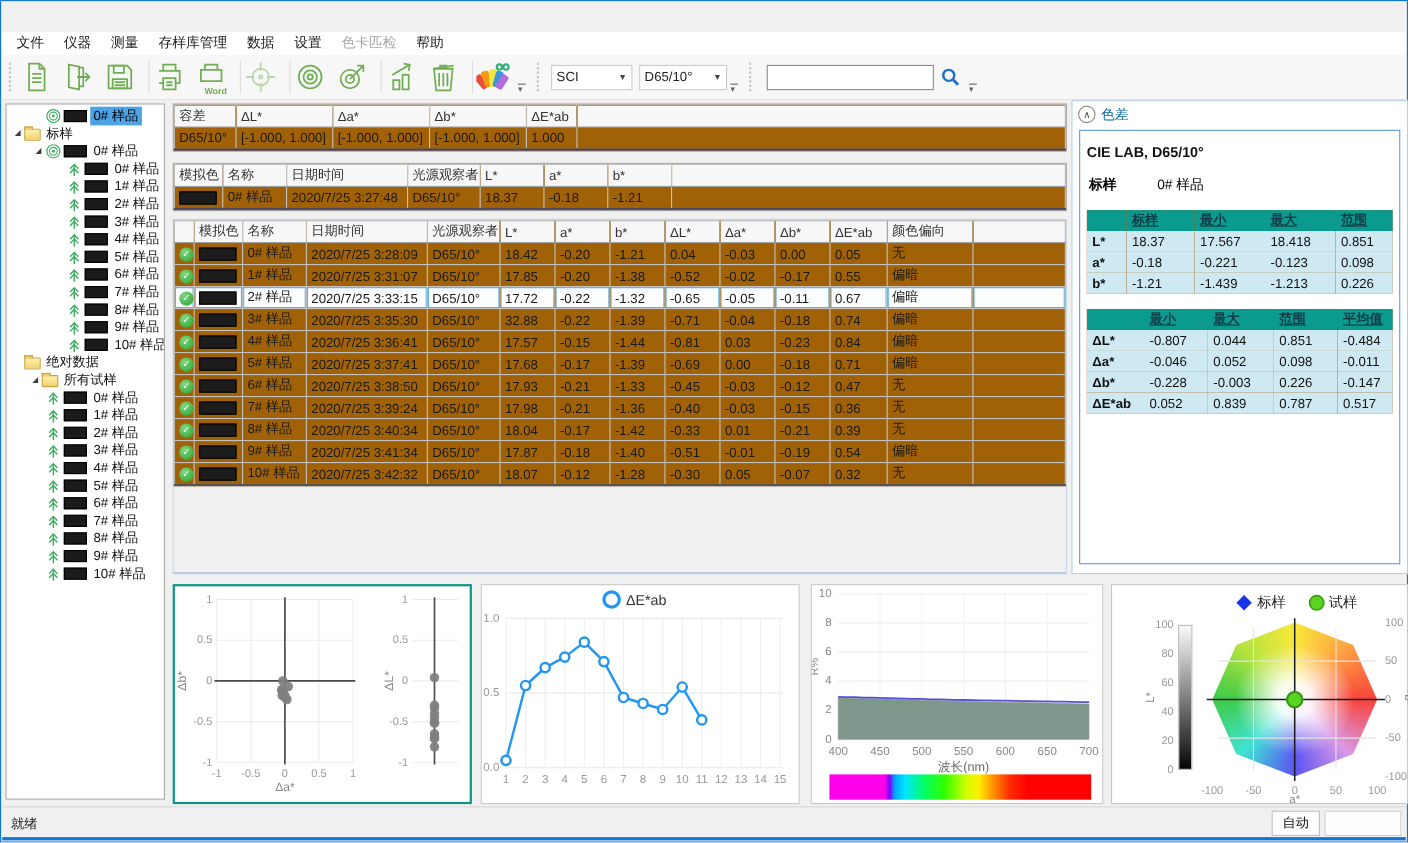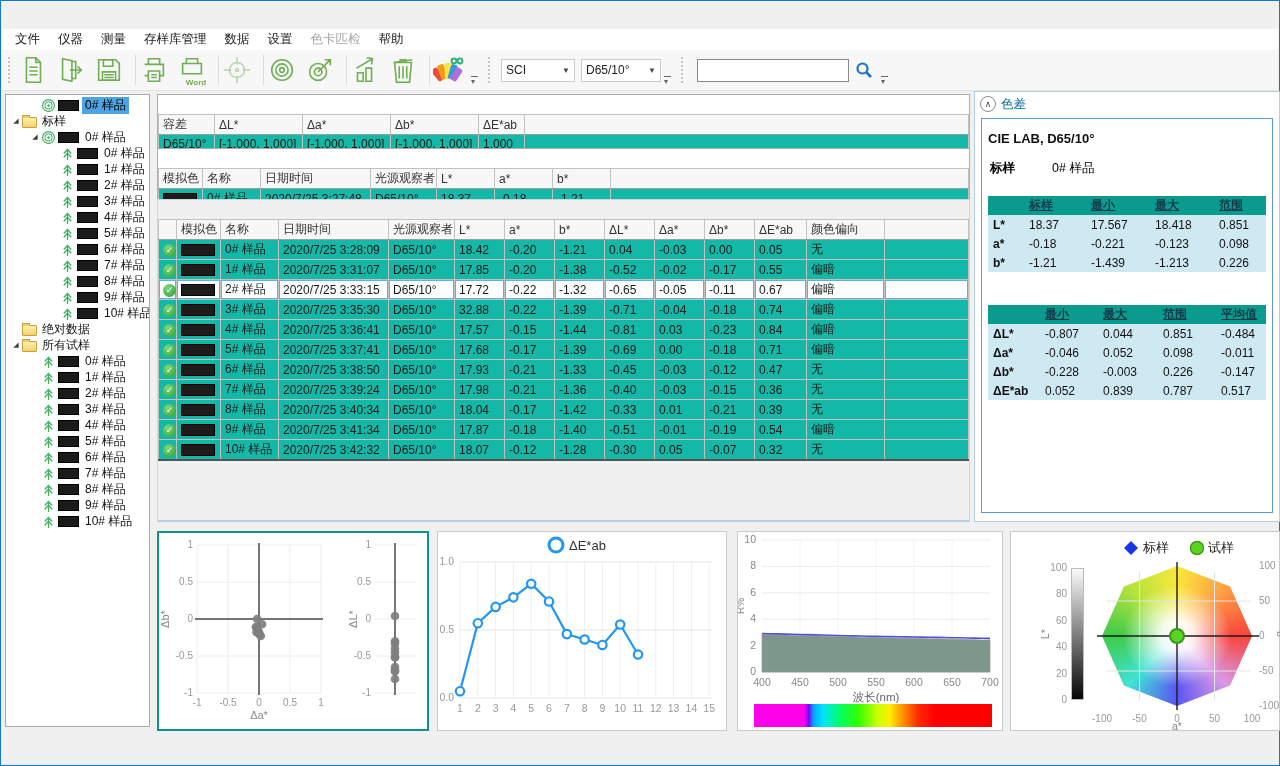--- a/index.html
+++ b/index.html
@@ -41,21 +41,21 @@
   .tree-row { height:16px; display:flex; align-items:center; font-size:12px; color:#111; white-space:nowrap; }
   .expander { width:12px; font-size:7px; color:#3c3c3c; text-align:center; flex:none; }
   .tree-ico { width:15px; height:15px; flex:none; margin-right:1px; }
   .folder { width:15px; height:11px; background:linear-gradient(#fdf0b0,#f2d06d); border:1px solid #c8a23c; border-radius:1px; position:relative; flex:none; margin:2px 2px 0 0; }
   .folder::before { content:""; position:absolute; left:-1px; top:-3px; width:6px; height:2px; background:#f2d06d; border:1px solid #c8a23c; border-bottom:none; }
   .swatch { width:21px; height:11px; background:#1b1b1b; border:1px solid #000; flex:none; margin:0 3px 0 1px; }
   .tree-label { padding:0 3px; }
   .tree-label.sel { background:#4da3e3; color:#000; }
 
   
-  table { border-collapse:collapse; table-layout:fixed; background:#14b8a6; width:100%;margin-top:19px; }
+  table { border-collapse:collapse; table-layout:fixed; background:#a16207; width:100%; }
   th,td { font-size:12px; font-weight:normal; text-align:left; padding:1px 4px; border:1px solid #c2c2c2; color:#1a1a1a; overflow:hidden; white-space:nowrap; height:20px; }
   th { background:#f7f7f7; border-bottom:1px solid #9f9f9f; color:#333; }
   .tbl-wrap { position:absolute; background:#fff; border:1px solid #adadad; }
   .tol-wrap { left:155px; top:3px; width:813px; }
   .std-wrap { left:155px; top:57px; width:813px; }
   .tol-wrap table { border-bottom:2px solid #4a4a66; }
   .std-wrap table { border-bottom:2px solid #4a4a66; }
   .sample-panel { position:absolute; left:155px; top:108px; width:813px; height:323px; background:#f0f0f0; border:1px solid #c9d8e4; border-bottom:2px solid #b7cfe0; }
   .sample-panel table { border-bottom:2px solid #555; }
   .sample-panel td { height:18px; }
@@ -370,21 +370,21 @@
             <path d="M3 12 L7 7.8 L11 12" stroke="#3fae62" stroke-width="1.4" fill="none"></path>
           </svg>
           <span class="swatch"></span>
           <span class="tree-label">10# 样品</span>
         </div>
         <div class="tree-row" style="padding-left: 4px;">
           <span class="expander"></span>
           <span class="folder"></span>
           <span class="tree-label">绝对数据</span>
         </div>
-        <div class="tree-row" style="padding-left: 4px;">
+        <div class="tree-row" style="padding-left: 20px;">
           <span class="expander">◢</span>
           <span class="folder"></span>
           <span class="tree-label">所有试样</span>
         </div>
         <div class="tree-row" style="padding-left: 23px;">
           <span class="expander"></span>
           <svg class="tree-ico" viewBox="0 0 14 16">
             <path d="M7 15 V4" stroke="#3fae62" stroke-width="1.4" fill="none"></path>
             <path d="M3 8 L7 3.8 L11 8" stroke="#3fae62" stroke-width="1.4" fill="none"></path>
             <path d="M3 12 L7 7.8 L11 12" stroke="#3fae62" stroke-width="1.4" fill="none"></path>
@@ -1065,13 +1065,18 @@
           <text x="56" y="118.2" text-anchor="end" font-size="10" fill="#999">40</text>
           <text x="56" y="144.60000000000002" text-anchor="end" font-size="10" fill="#999">20</text>
           <text x="56" y="171" text-anchor="end" font-size="10" fill="#999">0</text>
           <text x="38" y="102" text-anchor="middle" font-size="10.5" fill="#888" transform="rotate(-90 38 102)">L*</text>
           <path d="M159 104 L166 97 L173 104 L166 111 Z" fill="#1a35e8"></path>
           <circle cx="166" cy="104" r="7" fill="#59d421" stroke="#35961a" stroke-width="2"></circle>
         </svg>
       </div>
   </div>
 
+  <div class="statusbar">
+    <span class="status-left">就绪</span>
+    <div class="auto-btn">自动</div>
+    <div class="status-cell"></div>
+  </div>
 </div>
 
 </body></html>

